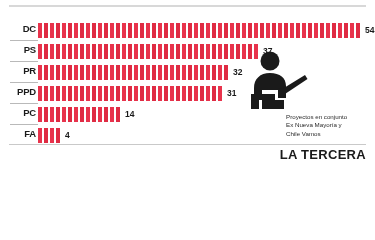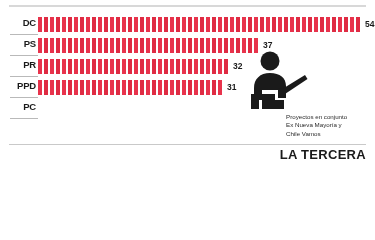--- a/index.html
+++ b/index.html
@@ -30,21 +30,21 @@
   .rule-bottom {
     position: absolute;
     left: 9px; top: 144px;
     width: 357px; height: 1px;
     background: #c9c9c9;
   }
 
   
   .chart {
     position: absolute;
-    left: 0; top: 14px;
+    left: 0; top: 20px;
     width: 372px; height: 128px;
   }
   .row {
     position: absolute;
     left: 0;
     height: 20px;
     width: 375px;
   }
   .row-label {
     position: absolute;
@@ -343,20 +343,51 @@
             <span class="seg"></span>
             <span class="seg alt"></span>
             <span class="seg"></span>
           </div>
           <span class="bar-value">31</span>
         </div>
       </div>
       <div class="row" style="top: 84px; padding-left: 41px;">
         <div class="row-label">PC</div>
         <div class="row-sep"></div>
+        <div class="bar-wrap">
+          <div class="bar">
+            <span class="seg"></span>
+            <span class="seg alt"></span>
+            <span class="seg"></span>
+            <span class="seg alt"></span>
+            <span class="seg"></span>
+            <span class="seg alt"></span>
+            <span class="seg"></span>
+            <span class="seg alt"></span>
+            <span class="seg"></span>
+            <span class="seg alt"></span>
+            <span class="seg"></span>
+            <span class="seg alt"></span>
+            <span class="seg"></span>
+            <span class="seg alt"></span>
+          </div>
+          <span class="bar-value">14</span>
+        </div>
+      </div>
+      <div class="row" style="top: 105px;">
+        <div class="row-label">FA</div>
+        <div class="bar-wrap">
+          <div class="bar">
+            <span class="seg"></span>
+            <span class="seg alt"></span>
+            <span class="seg"></span>
+            <span class="seg alt"></span>
+          </div>
+          <span class="bar-value">4</span>
+        </div>
       </div>
     </div>
 
   <div class="callout">
     <div class="figure">
       <svg viewBox="0 0 60 62" width="60" height="62" aria-hidden="true">
         <circle cx="22" cy="11" r="9.5" fill="#1a1a1a"></circle>
         <path d="M22 23 C12 23 6 29 6 38 L6 48 L14 48 L14 40 L30 40 L30 48 L38 48 L38 36 C38 28 32 23 22 23 Z" fill="#1a1a1a"></path>
         <rect x="3" y="44" width="24" height="6" fill="#1a1a1a"></rect>
         <rect x="3" y="50" width="8" height="9" fill="#1a1a1a"></rect>

